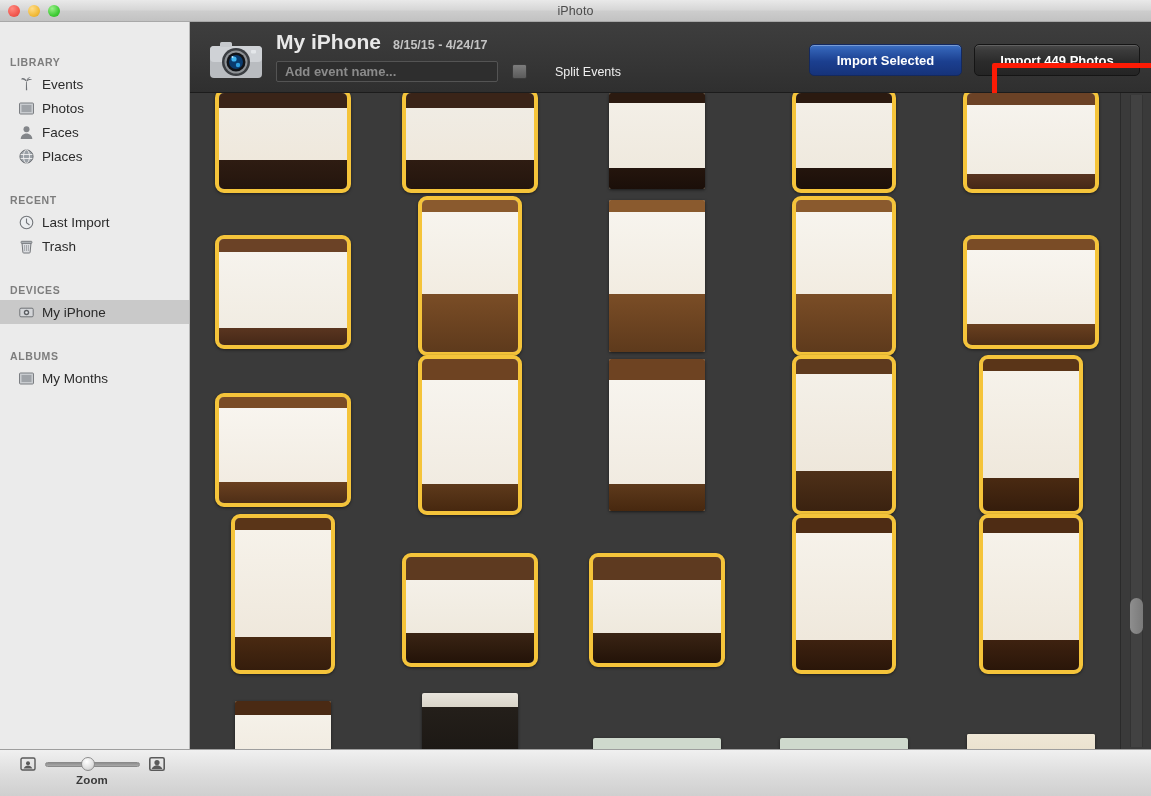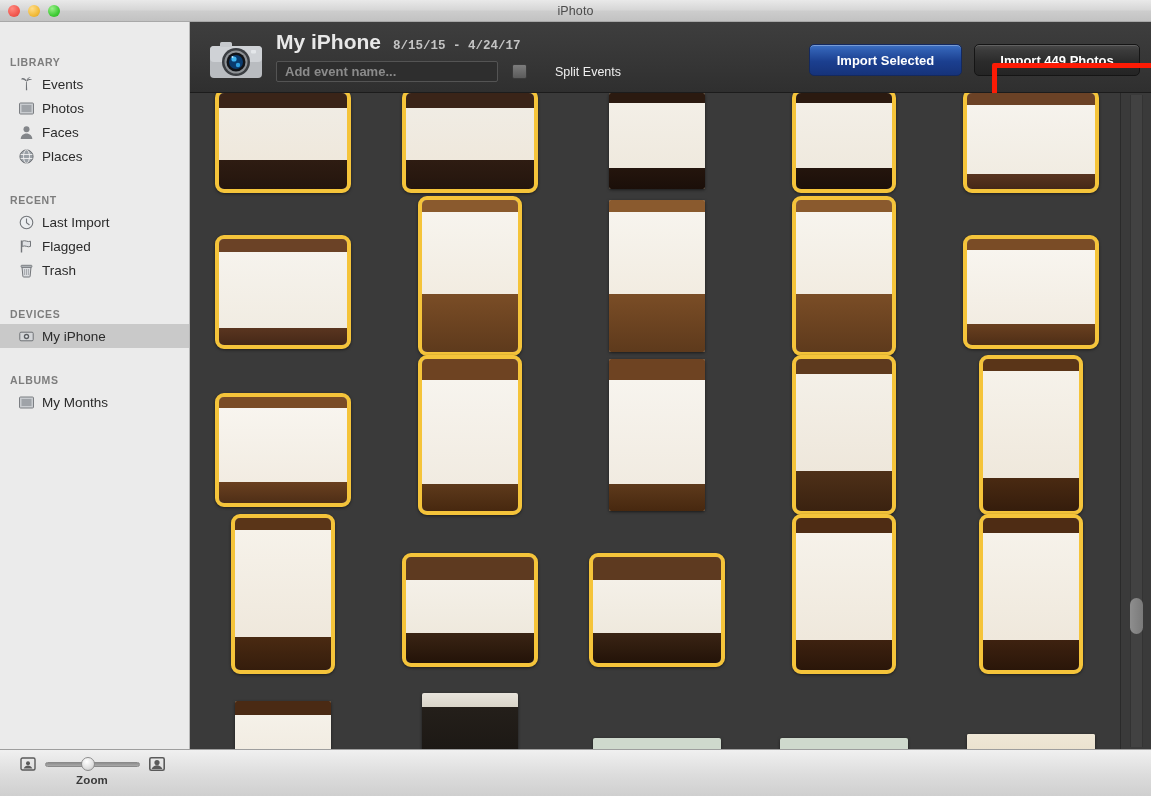--- a/index.html
+++ b/index.html
@@ -76,21 +76,21 @@
       linear-gradient(to bottom, #3e3e3e 0%, #373737 50%, #2f2f2f 100%);
     border-bottom: 1px solid #1c1c1c;
     display: flex; align-items: flex-start;
     padding: 8px 10px 0 18px;
   }
   .cam-icon { width: 56px; height: 44px; flex: 0 0 56px; margin-top: 4px; }
 
   .hdr-center { margin-left: 12px; display: flex; flex-direction: column; }
   .hdr-titleline { display: flex; align-items: baseline; gap: 12px; height: 30px; }
   .dev-name { font-size: 21px; font-weight: bold; color: #e8e8e8; }
-  .dev-dates { font-size: 12.5px; font-weight: bold; color: #c4c4c4; font-family: Liberation Mono, monospace; }
+  .dev-dates { font-size: 12.5px; font-weight: bold; color: #c4c4c4; }
 
   .hdr-row2 { display: flex; align-items: center; gap: 14px; margin-top: 1px; }
   .event-name-input {
     width: 222px; height: 21px;
     background: #2e2e2e;
     border: 1px solid #545454;
     border-radius: 2px;
     color: #8b8b8b;
     font-size: 13px; font-weight: bold;
     padding: 0 8px;
@@ -284,29 +284,20 @@
       <div class="sb-item">
         <span class="sb-ico">
           <svg class="sb-ico" viewBox="0 0 17 17">
             <circle cx="8.5" cy="8.5" r="6.3" fill="#eceef0" stroke="#73767a" stroke-width="1.1"></circle>
             <path d="M8.5 4.6v4.2l3 2.2" stroke="#73767a" stroke-width="1.1" fill="none"></path>
           </svg>
         </span>
         <span>Last Import</span>
       </div>
 
-      <div class="sb-item">
-        <span class="sb-ico">
-          <svg class="sb-ico" viewBox="0 0 17 17">
-            <path d="M3.5 2.5v12" stroke="#73767a" stroke-width="1.4" fill="none"></path>
-            <path d="M4.2 3.2c3-1.6 5.6 1.4 8.3 0v5.2c-2.7 1.4-5.3-1.6-8.3 0z" fill="#dfe1e4" stroke="#73767a" stroke-width="1"></path>
-          </svg>
-        </span>
-        <span>Flagged</span>
-      </div>
 
       <div class="sb-item">
         <span class="sb-ico">
           <svg class="sb-ico" viewBox="0 0 17 17">
             <path d="M4 5h9l-.9 9.4c0 .4-.4.6-.8.6H5.7c-.4 0-.7-.2-.8-.6z" fill="#dcdee1" stroke="#73767a" stroke-width="1"></path>
             <rect x="3.1" y="3.3" width="10.8" height="2" rx=".6" fill="#b9bdc1" stroke="#73767a" stroke-width=".9"></rect>
             <path d="M6.6 7v6M8.5 7v6M10.4 7v6" stroke="#9ea2a6" stroke-width=".9"></path>
           </svg>
         </span>
         <span>Trash</span>

